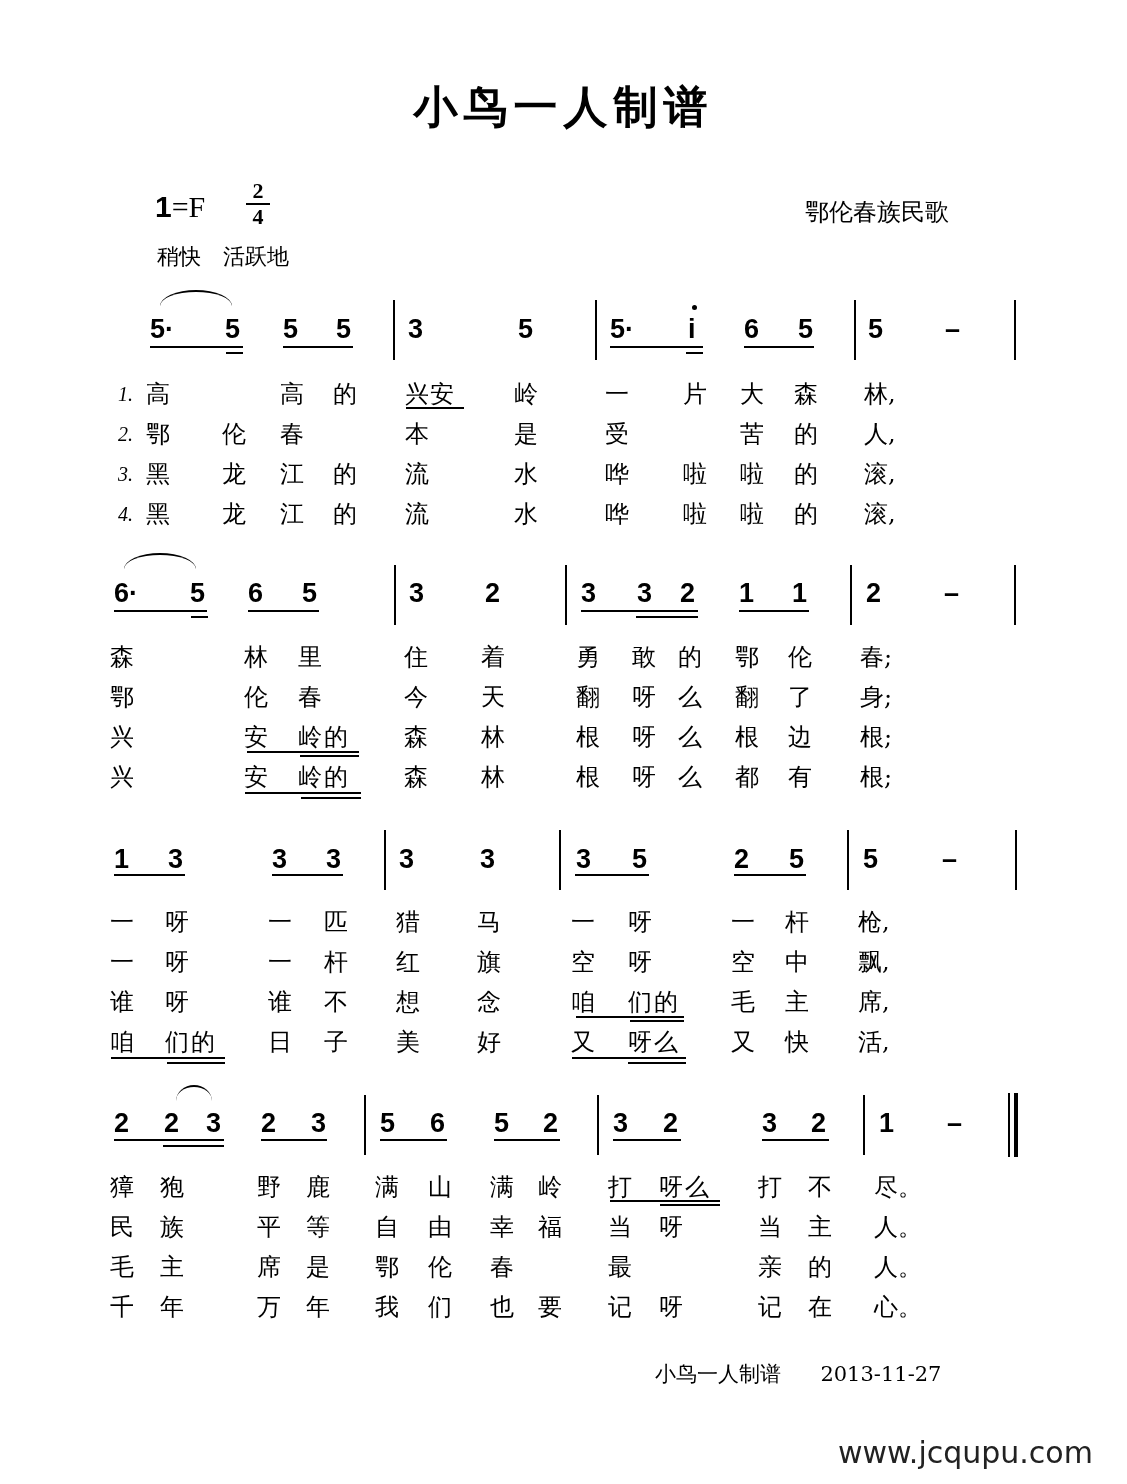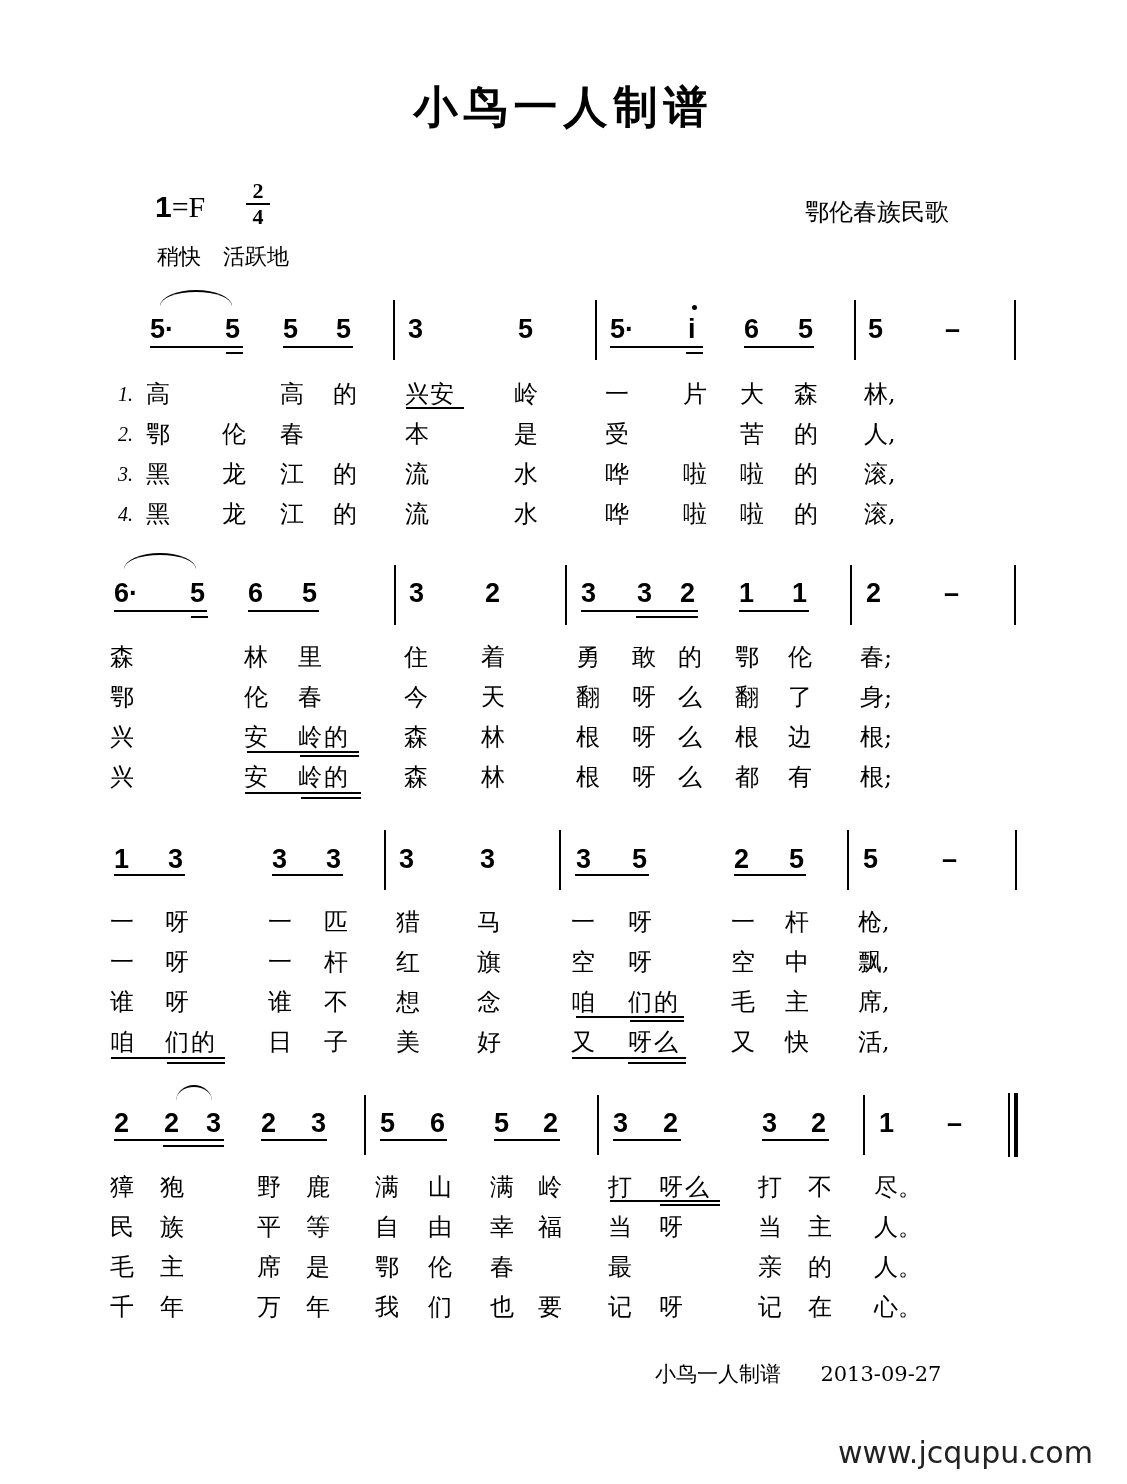--- a/index.html
+++ b/index.html
@@ -352,15 +352,15 @@
   <span class="lyr" style="left:608px;top:1293px;">记</span>
   <span class="lyr" style="left:659px;top:1293px;">呀</span>
   <span class="lyr" style="left:758px;top:1293px;">记</span>
   <span class="lyr" style="left:808px;top:1293px;">在</span>
   <span class="lyr" style="left:874px;top:1293px;">心。</span>
 </div>
 
 <div class="abs footer">
   <span>小鸟一人制谱</span>
   <span style="display:inline-block;width:26px;"></span>
-  <span>2013-09-27</span>
+  <span>2013-11-27</span>
 </div>
 <div class="abs watermark">www.jcqupu.com</div>
 
 </body></html>

